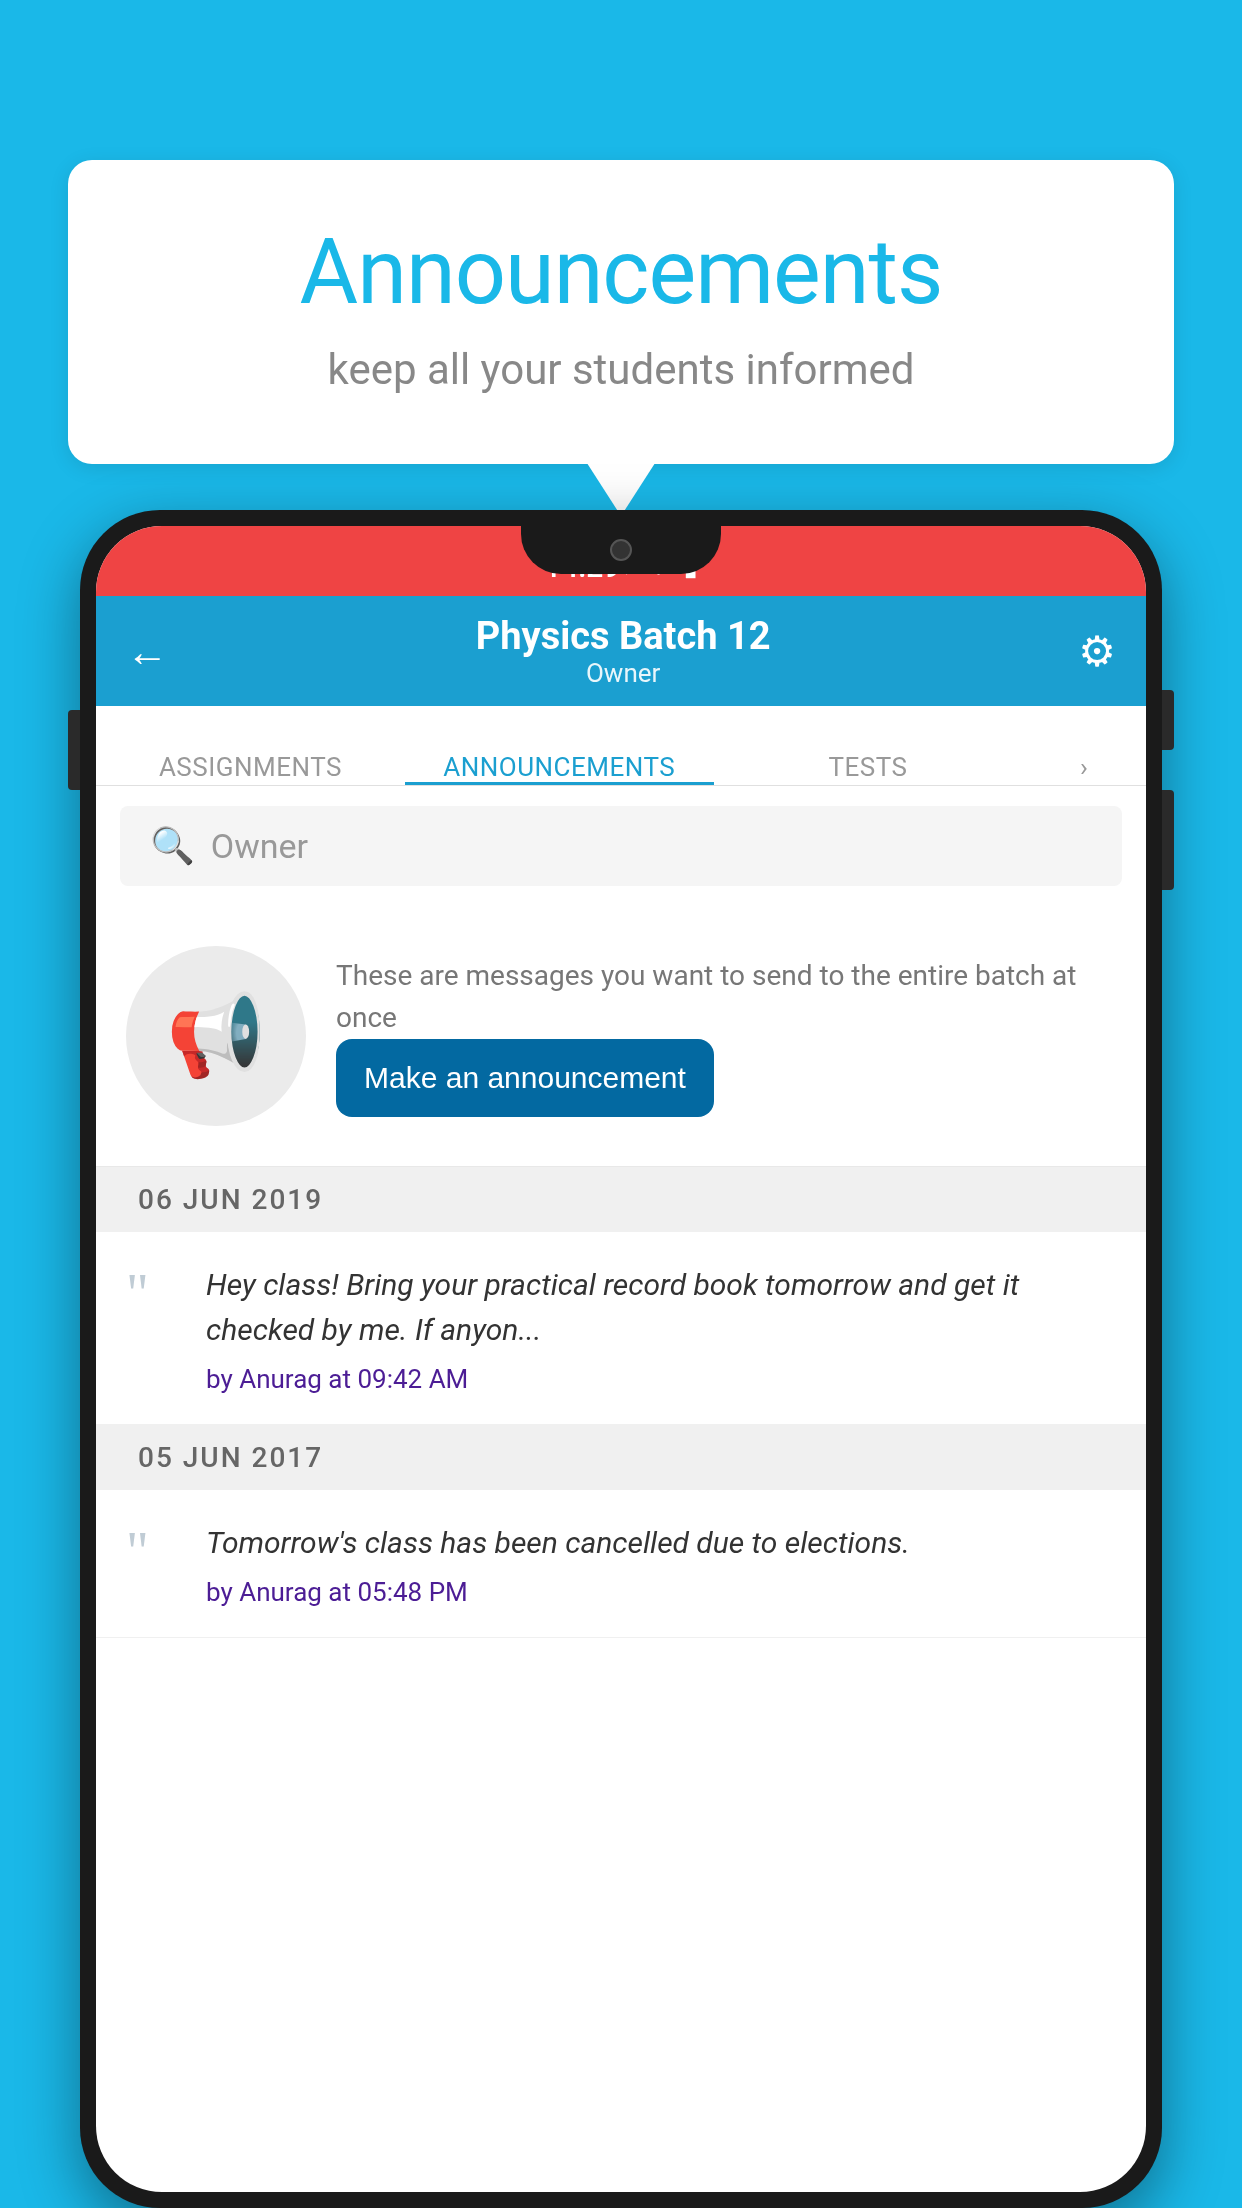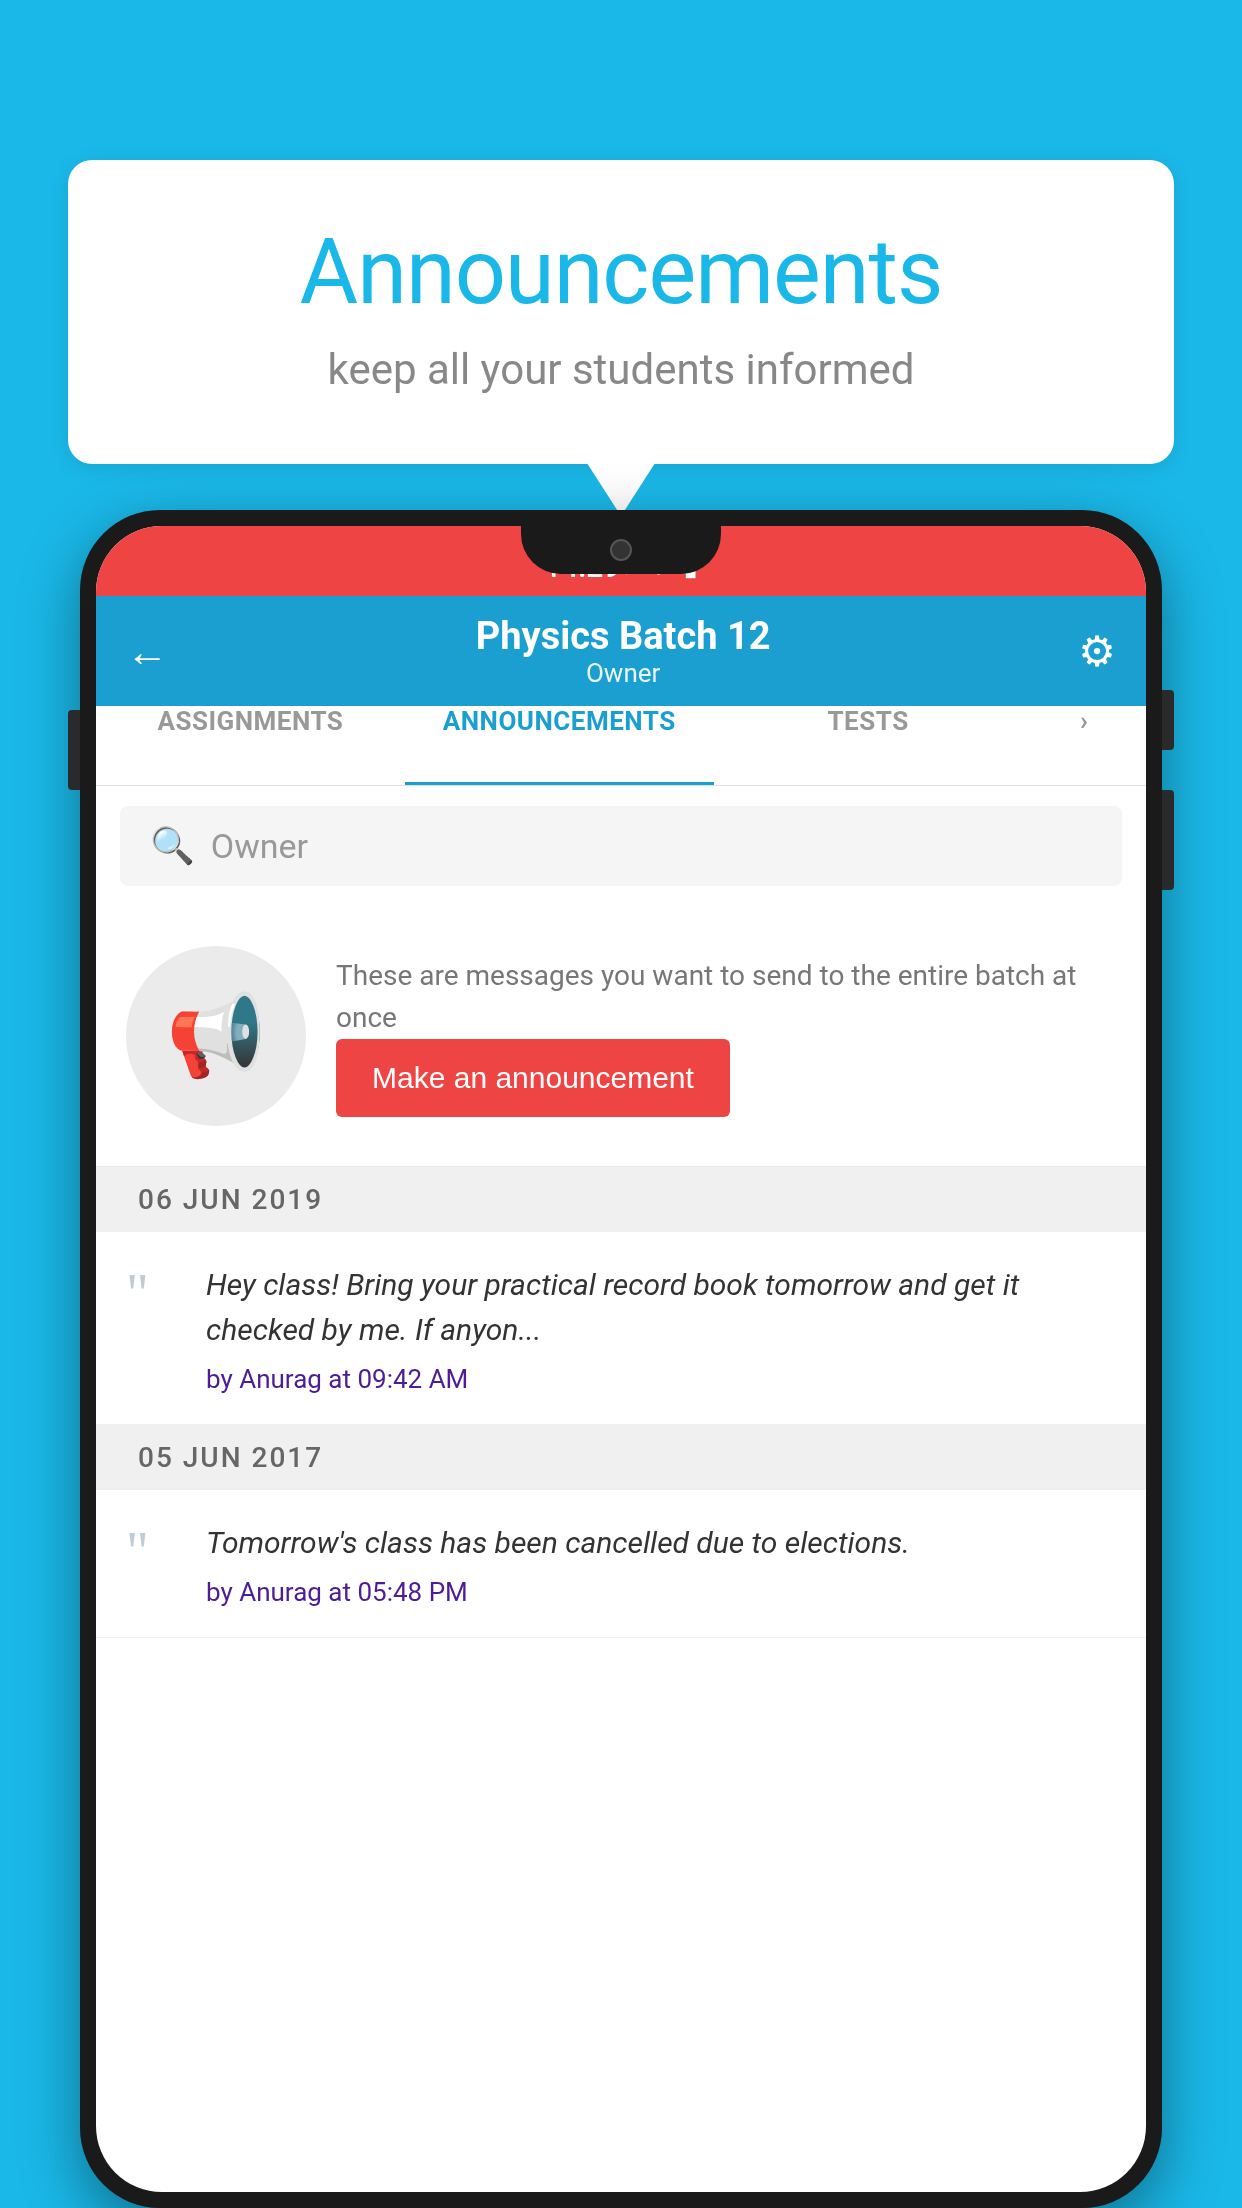--- a/index.html
+++ b/index.html
@@ -182,24 +182,24 @@
       background: white;
       display: flex;
       border-bottom: 1px solid #e0e0e0;
       height: 80px;
       align-items: stretch;
     }
 
     .tab-item {
       flex: 1;
       display: flex;
-      align-items: flex-start;
+      align-items: flex-end;
       justify-content: center;
       font-size: 26px;
-      font-weight: 700;
+      font-weight: 400;
       color: #999;
       letter-spacing: 0.5px;
       cursor: pointer;
       border-bottom: 3px solid transparent;
       position: relative;
     }
 
     .tab-item.active {
       color: #1b9fd0;
       border-bottom: 3px solid #1b9fd0;
@@ -266,25 +266,25 @@
       flex: 1;
     }
 
     .promo-text {
       color: #777;
       font-size: 28px;
       line-height: 1.5;
     }
 
     .announce-btn {
-      background: #ef4444;
+      background: #0369a1;
       color: white;
       border: none;
-      border-radius: 6px;
-      padding: 22px 36px;
+      border-radius: 16px;
+      padding: 22px 28px;
       font-size: 30px;
       font-weight: 500;
       cursor: pointer;
       display: inline-block;
     }
 
     
     .date-separator {
       background: #f0f0f0;
       padding: 16px 42px;

